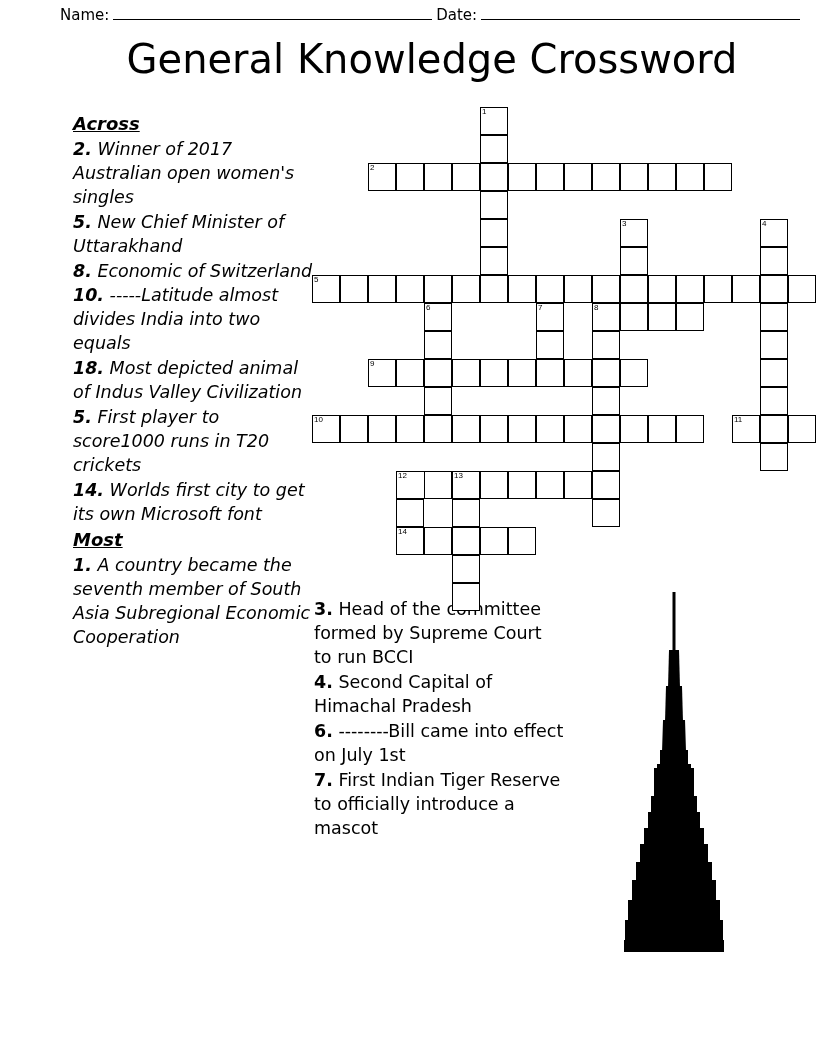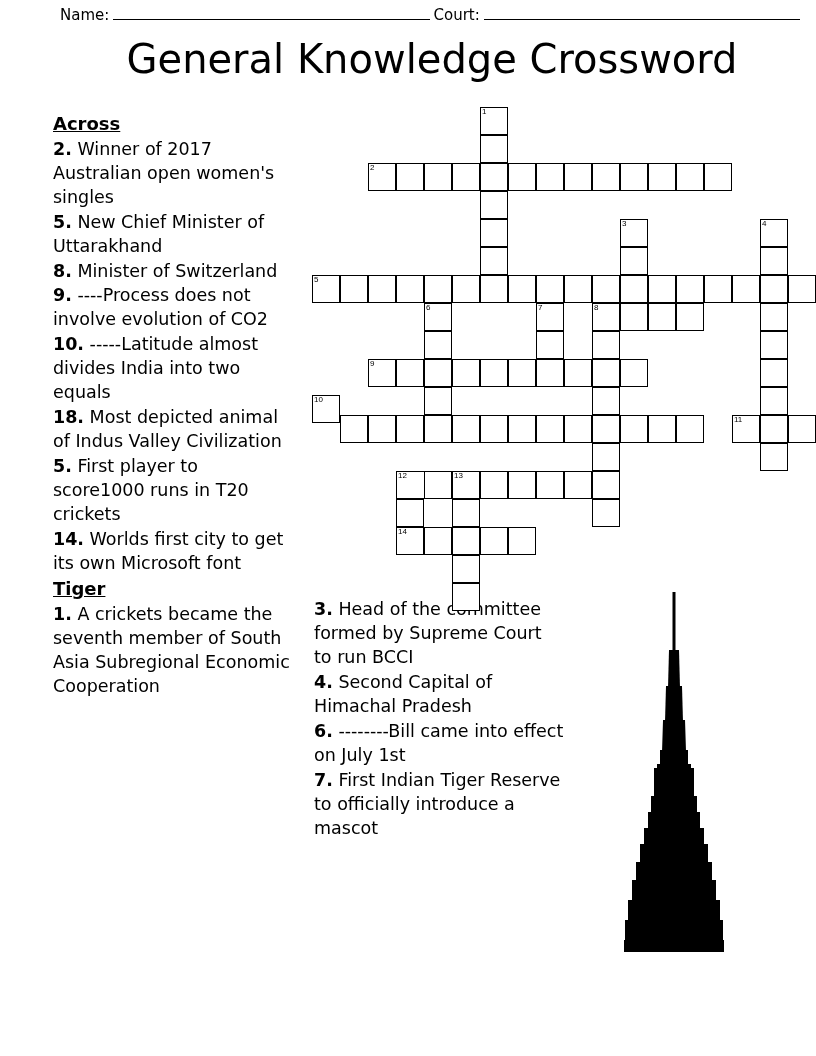--- a/index.html
+++ b/index.html
@@ -51,25 +51,26 @@
     text-align: center;
     font-size: 40px;
     font-weight: 400;
     letter-spacing: 0px;
     font-family: "DejaVu Sans", sans-serif;
   }
 
   
   .clues-col-left {
     position: absolute;
-    left: 29px;
+    left: 49px;
     top: 112px;
     width: 240px;
     font-size: 17.5px;
     line-height: 1.37;
+    font-style: italic;
   }
   .clues-col-mid {
     position: absolute;
     left: 290px;
     top: 598px;
     width: 250px;
     font-size: 17.5px;
     line-height: 1.37;
   }
   .section-head {
@@ -118,41 +119,40 @@
   }
 </style>
 </head>
 <body>
 
 <div class="page">
 
   <div class="header-line">
     <span class="label">Name:</span>
     <span class="rule rule-name"></span>
-    <span class="label">Court:</span>
+    <span class="label">Date:</span>
     <span class="rule rule-date"></span>
   </div>
 
   <div class="title">General Knowledge Crossword</div>
 
   <div class="clues-col-left">
     <div class="section-head">Across</div>
     <div id="across-list">
         <div class="clue"><b>2.</b><span> Winner of 2017 Australian open women's singles</span></div>
         <div class="clue"><b>5.</b><span> New Chief Minister of Uttarakhand</span></div>
-        <div class="clue"><b>8.</b><span> Minister of Switzerland</span></div>
-        <div class="clue"><b>9.</b><span> ----Process does not involve evolution of CO2</span></div>
+        <div class="clue"><b>8.</b><span> Economic of Switzerland</span></div>
         <div class="clue"><b>10.</b><span> -----Latitude almost divides India into two equals</span></div>
         <div class="clue"><b>18.</b><span> Most depicted animal of Indus Valley Civilization</span></div>
         <div class="clue"><b>5.</b><span> First player to score1000 runs in T20 crickets</span></div>
         <div class="clue"><b>14.</b><span> Worlds first city to get its own Microsoft font</span></div>
       </div>
-    <div class="section-head">Tiger</div>
+    <div class="section-head">Most</div>
     <div id="down-left-list">
-        <div class="clue"><b>1.</b><span> A crickets became the seventh member of South Asia Subregional Economic Cooperation</span></div>
+        <div class="clue"><b>1.</b><span> A country became the seventh member of South Asia Subregional Economic Cooperation</span></div>
       </div>
   </div>
 
   <div class="clues-col-mid">
     <div id="down-mid-list">
         <div class="clue"><b>3.</b><span> Head of the committee formed by Supreme Court to run BCCI</span></div>
         <div class="clue"><b>4.</b><span> Second Capital of Himachal Pradesh</span></div>
         <div class="clue"><b>6.</b><span> --------Bill came into effect on July 1st</span></div>
         <div class="clue"><b>7.</b><span> First Indian Tiger Reserve to officially introduce a mascot</span></div>
       </div>
@@ -235,21 +235,21 @@
       <div class="cell" style="left: 168px; top: 252px;"></div>
       <div class="cell" style="left: 196px; top: 252px;"></div>
       <div class="cell" style="left: 224px; top: 252px;"></div>
       <div class="cell" style="left: 252px; top: 252px;"></div>
       <div class="cell" style="left: 280px; top: 252px;"></div>
       <div class="cell" style="left: 308px; top: 252px;"></div>
       <div class="cell" style="left: 448px; top: 252px;"></div>
       <div class="cell" style="left: 112px; top: 280px;"></div>
       <div class="cell" style="left: 280px; top: 280px;"></div>
       <div class="cell" style="left: 448px; top: 280px;"></div>
-      <div class="cell" style="left: 0px; top: 288px;">
+      <div class="cell" style="left: 0px; top: 308px;">
         <span class="num">10</span>
       </div>
       <div class="cell" style="left: 28px; top: 308px;"></div>
       <div class="cell" style="left: 56px; top: 308px;"></div>
       <div class="cell" style="left: 84px; top: 308px;"></div>
       <div class="cell" style="left: 112px; top: 308px;"></div>
       <div class="cell" style="left: 140px; top: 308px;"></div>
       <div class="cell" style="left: 168px; top: 308px;"></div>
       <div class="cell" style="left: 196px; top: 308px;"></div>
       <div class="cell" style="left: 224px; top: 308px;"></div>

